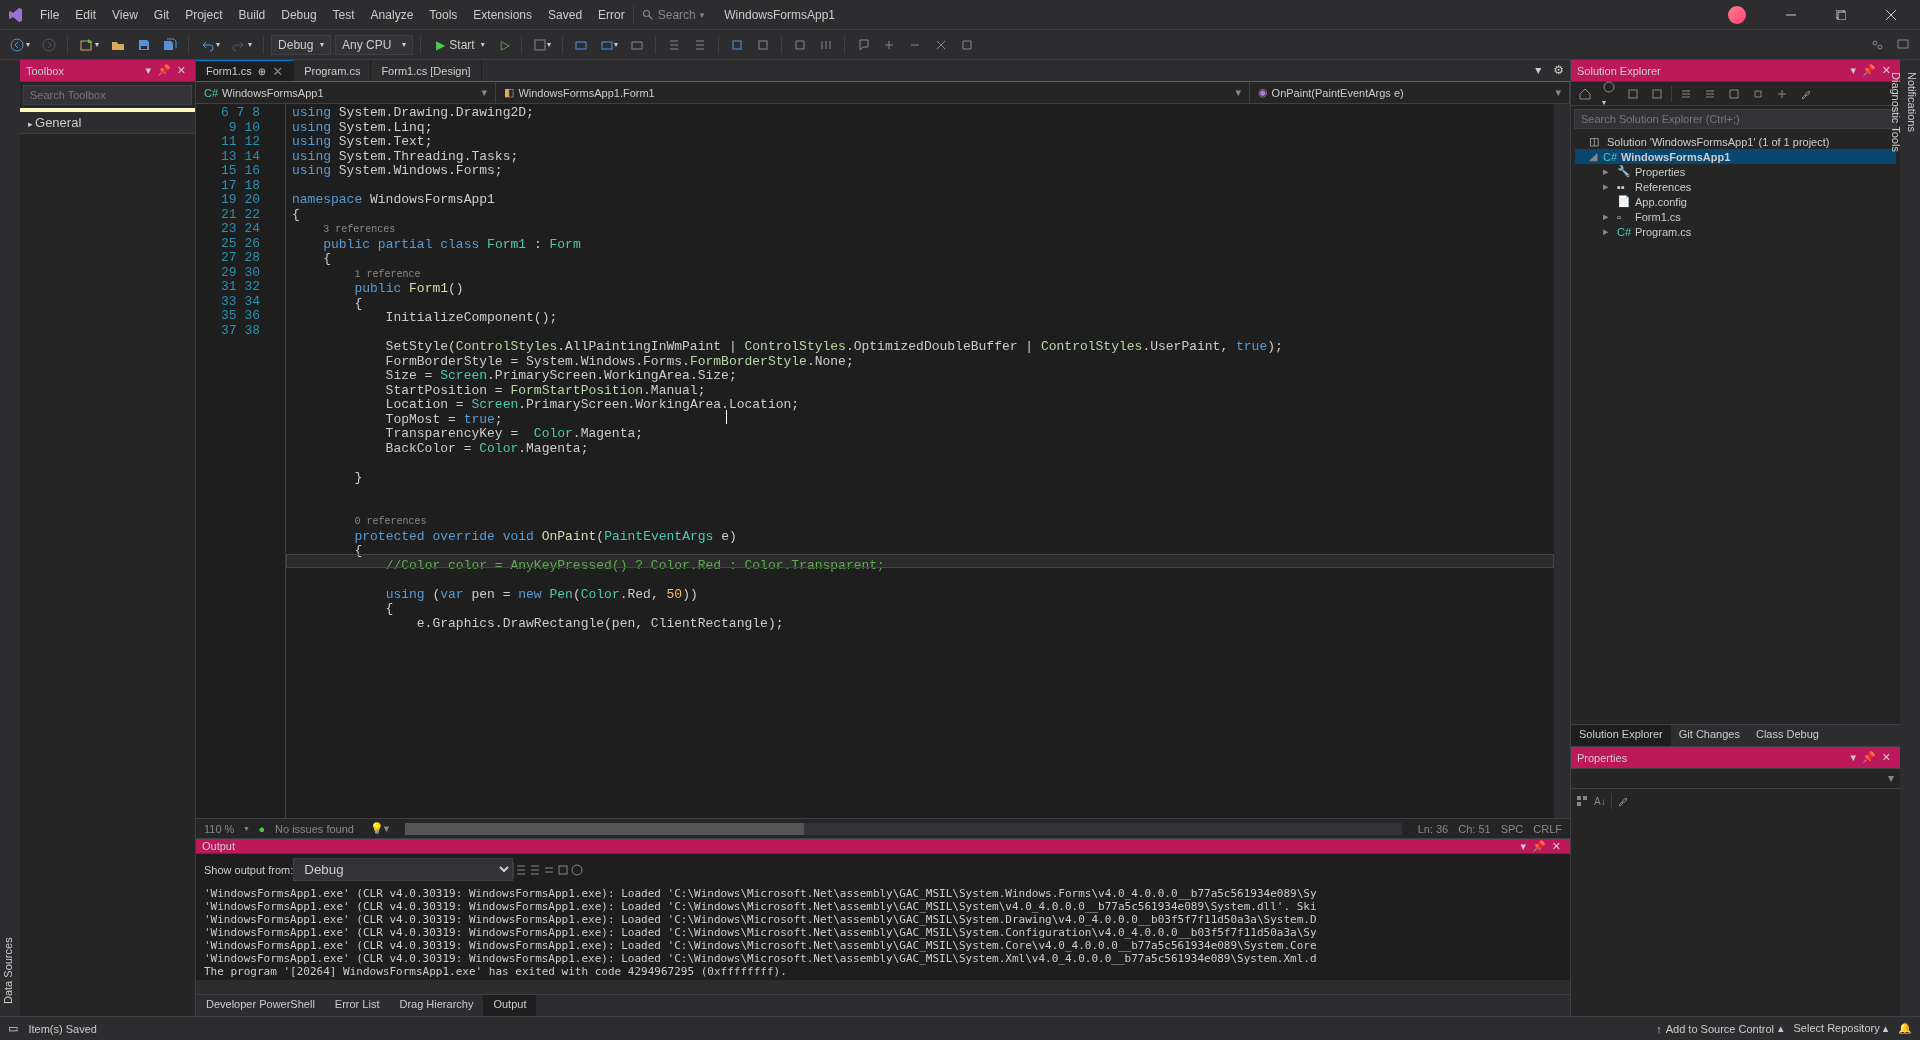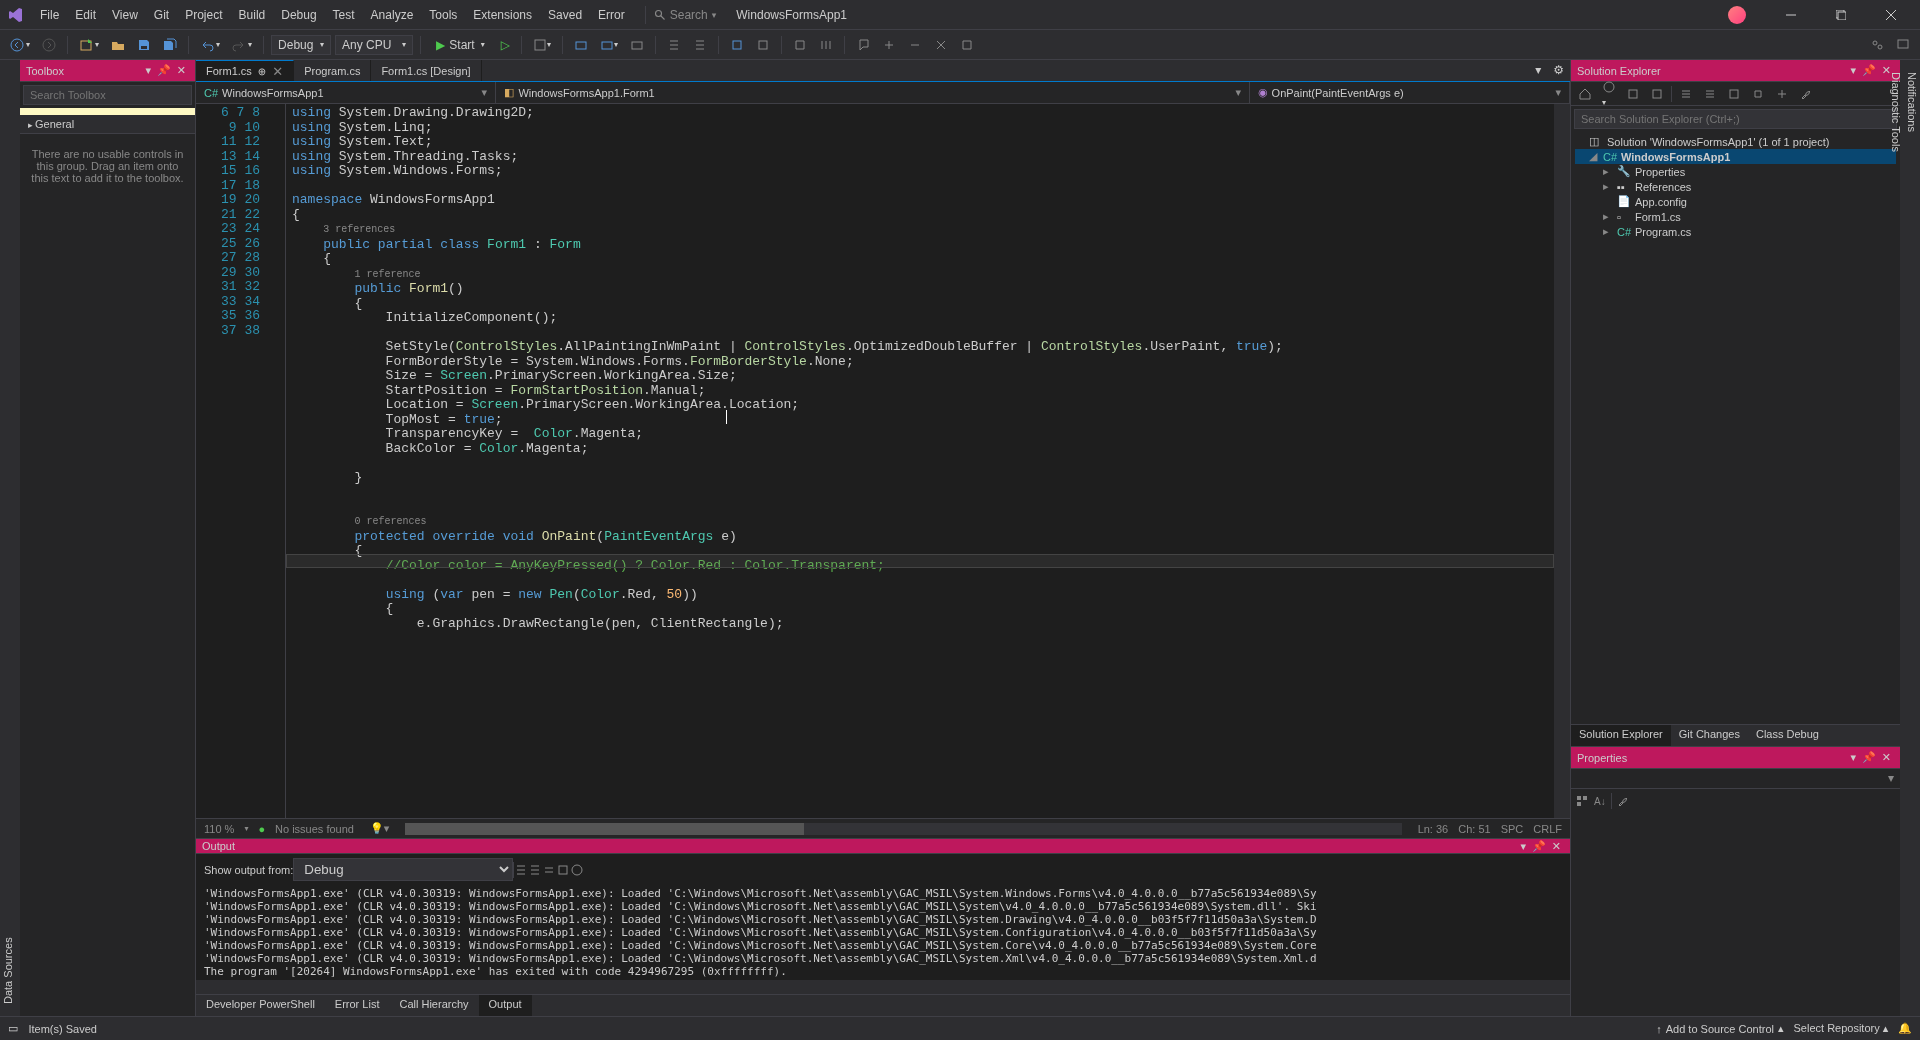--- a/index.html
+++ b/index.html
@@ -26,21 +26,21 @@
 .vs-logo {
   width: 18px; height: 18px;
   margin-right: 8px;
   display: inline-flex;
   align-items: center; justify-content: center;
 }
 .menu { display: flex; gap: 0; }
 .menu-item { padding: 4px 8px; cursor: pointer; }
 .titlebar-search {
   display: flex; align-items: center;
-  margin-left: 12px;
+  margin-left: 0;
   padding: 2px 8px;
   border-left: 1px solid #3f3f46;
   color: #888;
 }
 .titlebar-search svg { margin-right: 4px; }
 .titlebar-title { margin-left: 12px; color: #ccc; }
 .titlebar-spacer { flex: 1; }
 .titlebar-controls { display: flex; gap: 4px; align-items: center; }
 .titlebar-controls .avatar {
   width: 18px; height: 18px; border-radius: 50%;
@@ -130,22 +130,22 @@
   width: 100%;
   padding: 3px 6px;
   background: #333337;
   border: 1px solid #3f3f46;
   color: #ccc;
   font-size: 11px;
 }
 .toolbox .section {
   padding: 3px 8px;
   background: #2d2d30;
-  font-size: 11px;
-  border-top: 7px solid #fef9c3;
+  font-size: 13px;
+  border-top: 4px solid #fef9c3;
   border-bottom: 1px solid #3f3f46;
 }
 .toolbox .section::before { content: '▸ '; font-size: 9px; }
 .toolbox .empty-msg {
   padding: 14px 10px;
   text-align: center;
   color: #888;
   font-size: 11px;
 }
 
@@ -658,21 +658,20 @@
       <span>Toolbox</span>
       <span class="spacer"></span>
       <span class="hdr-btn">▾</span>
       <span class="hdr-btn">📌</span>
       <span class="hdr-btn">✕</span>
     </div>
     <div class="search">
       <input type="text" placeholder="Search Toolbox" style="">
     </div>
     <div class="section">General</div>
-    <div class="empty-msg">There are no usable controls in this group. Drag an item onto this text to add it to the toolbox.</div>
   </div>
 
   <div class="center">
 
     <div class="tab-row">
       <div class="tab active">
         <span>Form1.cs</span>
         <span style="font-size:10px;">⊕</span>
         <span class="close">✕</span>
       </div>
@@ -844,21 +843,21 @@
 'WindowsFormsApp1.exe' (CLR v4.0.30319: WindowsFormsApp1.exe): Loaded 'C:\Windows\Microsoft.Net\assembly\GAC_MSIL\System.Core\v4.0_4.0.0.0__b77a5c561934e089\System.Core
 'WindowsFormsApp1.exe' (CLR v4.0.30319: WindowsFormsApp1.exe): Loaded 'C:\Windows\Microsoft.Net\assembly\GAC_MSIL\System.Xml\v4.0_4.0.0.0__b77a5c561934e089\System.Xml.d
 The program '[20264] WindowsFormsApp1.exe' has exited with code 4294967295 (0xffffffff).</div>
         <div class="hscroll-row"></div>
       </div>
     </div>
 
     <div class="bottom-tabs">
       <span class="btab">Developer PowerShell</span>
       <span class="btab">Error List</span>
-      <span class="btab">Call Hierarchy</span>
+      <span class="btab">Drag Hierarchy</span>
       <span class="btab active">Output</span>
     </div>
   </div>
 
   <div class="right-col">
     <div class="panel-header">
       <span>Solution Explorer</span>
       <span class="spacer"></span>
       <span class="hdr-btn">▾</span>
       <span class="hdr-btn">📌</span>

